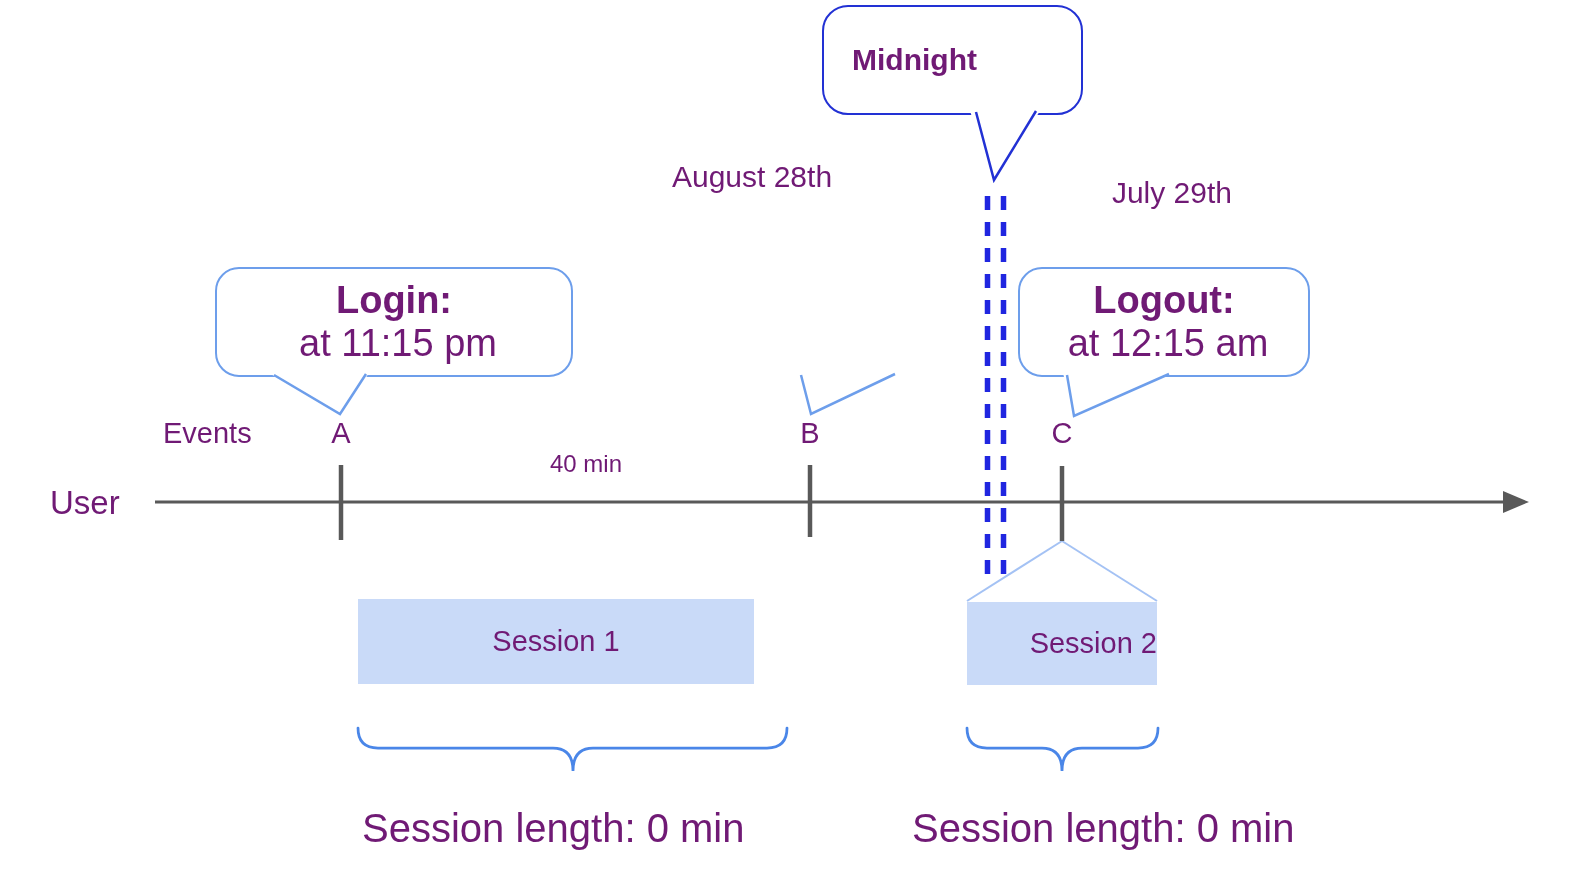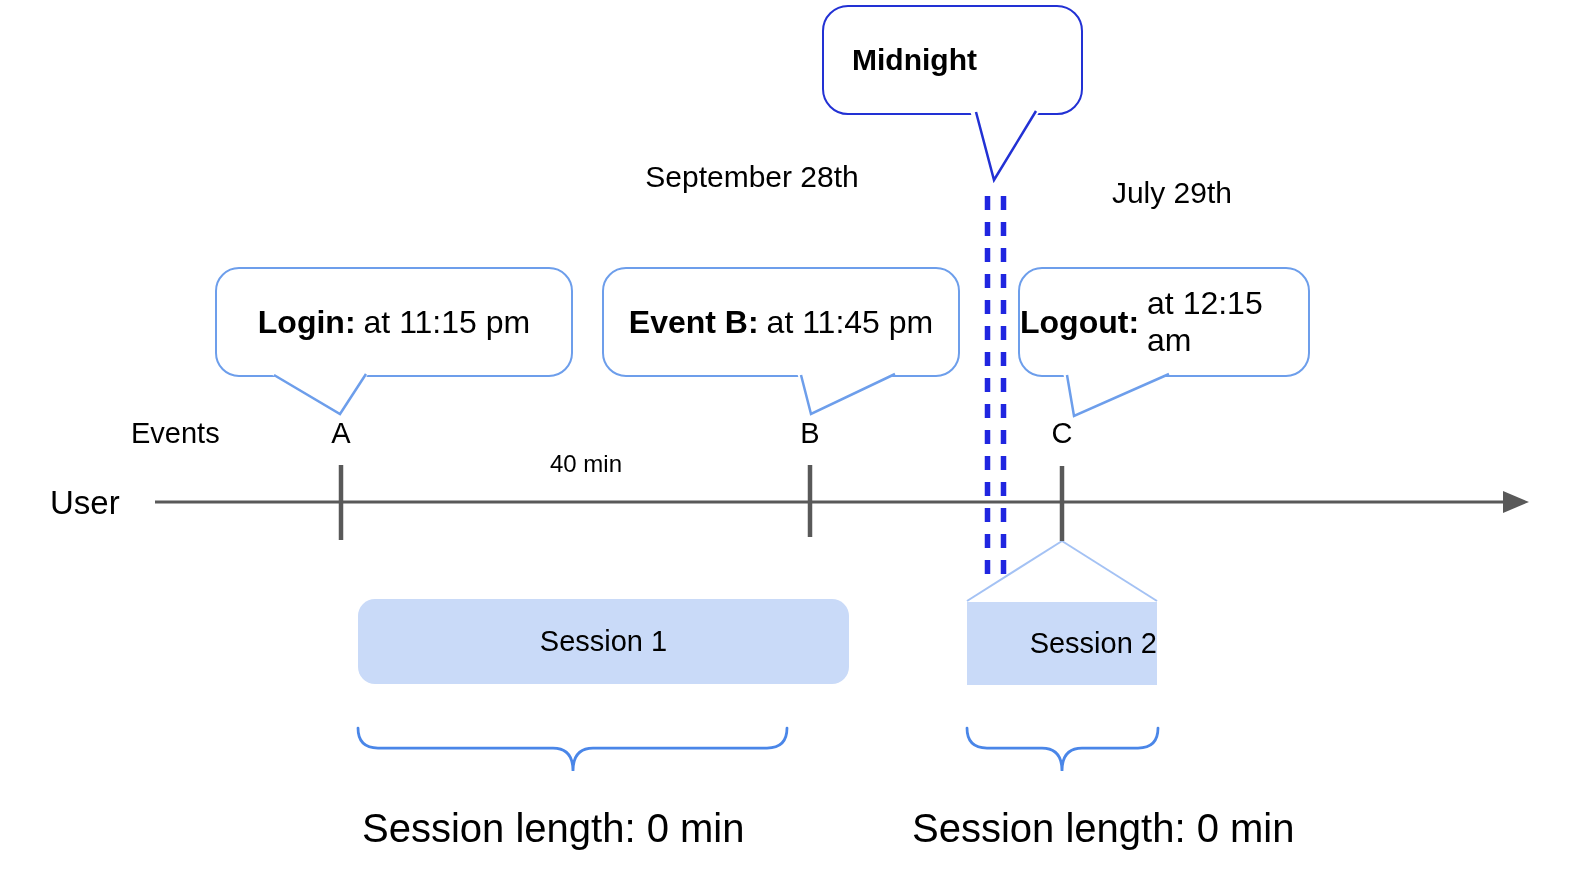--- a/index.html
+++ b/index.html
@@ -1,83 +1,79 @@
 <!DOCTYPE html>
 <html style="--midnight-blue: #2231d4; --dash-blue: #2026e0; --callout-blue: #6d9eeb; --session-fill: #c9daf8; --brace-blue: #4a86e8; --diagonal-blue: #a4c2f4; --axis-gray: #595959;"><head>
 <meta charset="utf-8">
 <style>
   html,body{margin:0;padding:0;background:#fff;}
   .canvas{
     position:relative;width:1596px;height:870px;background:#fff;overflow:hidden;
-    font-family:"Liberation Sans","DejaVu Sans",sans-serif;color:#000000;
+    font-family:"Liberation Sans","DejaVu Sans",sans-serif;color:#701a75;
   }
   
   .callout{
     position:absolute;height:110px;background:#fff;box-sizing:border-box;
     border:2.5px solid var(--callout-blue,#6d9eeb);border-radius:24px;
     display:flex;align-items:center;justify-content:center;
-    font-size:32px;z-index:2;
+    font-size:38px;z-index:2;flex-direction:column;
   }
   .callout .t{margin-left:8px;}
   .callout b{font-weight:bold;}
   .midnight{
     position:absolute;left:822px;top:5px;width:261px;height:110px;background:#fff;box-sizing:border-box;
     border:2.5px solid var(--midnight-blue,#2231d4);border-radius:26px;
     display:flex;align-items:center;justify-content:flex-start;padding-left:28px;
     font-size:30px;font-weight:bold;z-index:2;
   }
   
   .lbl{position:absolute;white-space:nowrap;z-index:4;}
   .date{font-size:30px;width:224px;text-align:center;}
   .marker{font-size:29px;width:30px;text-align:center;}
-  .events-lbl{font-size:29px;}
+  .events-lbl{font-size:29px;margin-left:32px;}
   .user-lbl{font-size:33px;}
   .interval-lbl{font-size:24px;width:140px;text-align:center;}
   .len-lbl{font-size:40px;}
   
   .session-box{
     position:absolute;background:var(--session-fill,#c9daf8);
     display:flex;align-items:center;justify-content:center;font-size:29px;z-index:1;
   }
   
   .overlay{position:absolute;left:0;top:0;z-index:3;pointer-events:none;}
 </style>
 </head>
 <body>
 
 <div class="canvas">
 
   <div class="midnight">
     <span>Midnight</span>
   </div>
 
-  <div class="lbl date" style="left:640px;top:160px;">September 28th</div>
+  <div class="lbl date" style="left:640px;top:160px;">August 28th</div>
   <div class="lbl date" style="left:1008px;top:176px;text-align:right;">July 29th</div>
 
   <div class="callout" style="left:215px;top:267px;width:358px;">
     <b>Login:</b>
       <span class="t">at 11:15 pm</span>
-  </div>
-  <div class="callout" style="left:602px;top:267px;width:358px;">
-    <b>Event B:</b>
-      <span class="t">at 11:45 pm</span>
   </div>
   <div class="callout" style="left:1018px;top:267px;width:292px;">
     <b>Logout:</b>
       <span class="t">at 12:15 am</span>
   </div>
 
   <div class="lbl events-lbl" style="left:131px;top:417px;">Events</div>
   <div class="lbl marker" style="left:326px;top:417px;">A</div>
   <div class="lbl marker" style="left:795px;top:417px;">B</div>
   <div class="lbl marker" style="left:1047px;top:417px;">C</div>
   <div class="lbl user-lbl" style="left:50px;top:484px;">User</div>
   <div class="lbl interval-lbl" style="left:516px;top:450px;">40 min</div>
 
-  <div class="session-box" style="left:358px;top:599px;width:491px;height:85px;border-radius:17px;">
+  <div class="session-box" style="left:358px;top:599px;width:396px;height:85px;">
     <span>Session 1</span>
   </div>
   <div class="session-box" style="left:967px;top:602px;width:190px;height:83px;justify-content:flex-end;">
     <span>Session 2</span>
   </div>
 
   <div class="lbl len-lbl" style="left:362px;top:806px;">Session length: 0 min</div>
   <div class="lbl len-lbl" style="left:912px;top:806px;">Session length: 0 min</div>
 
   <svg class="overlay" width="1596" height="870" viewBox="0 0 1596 870">

